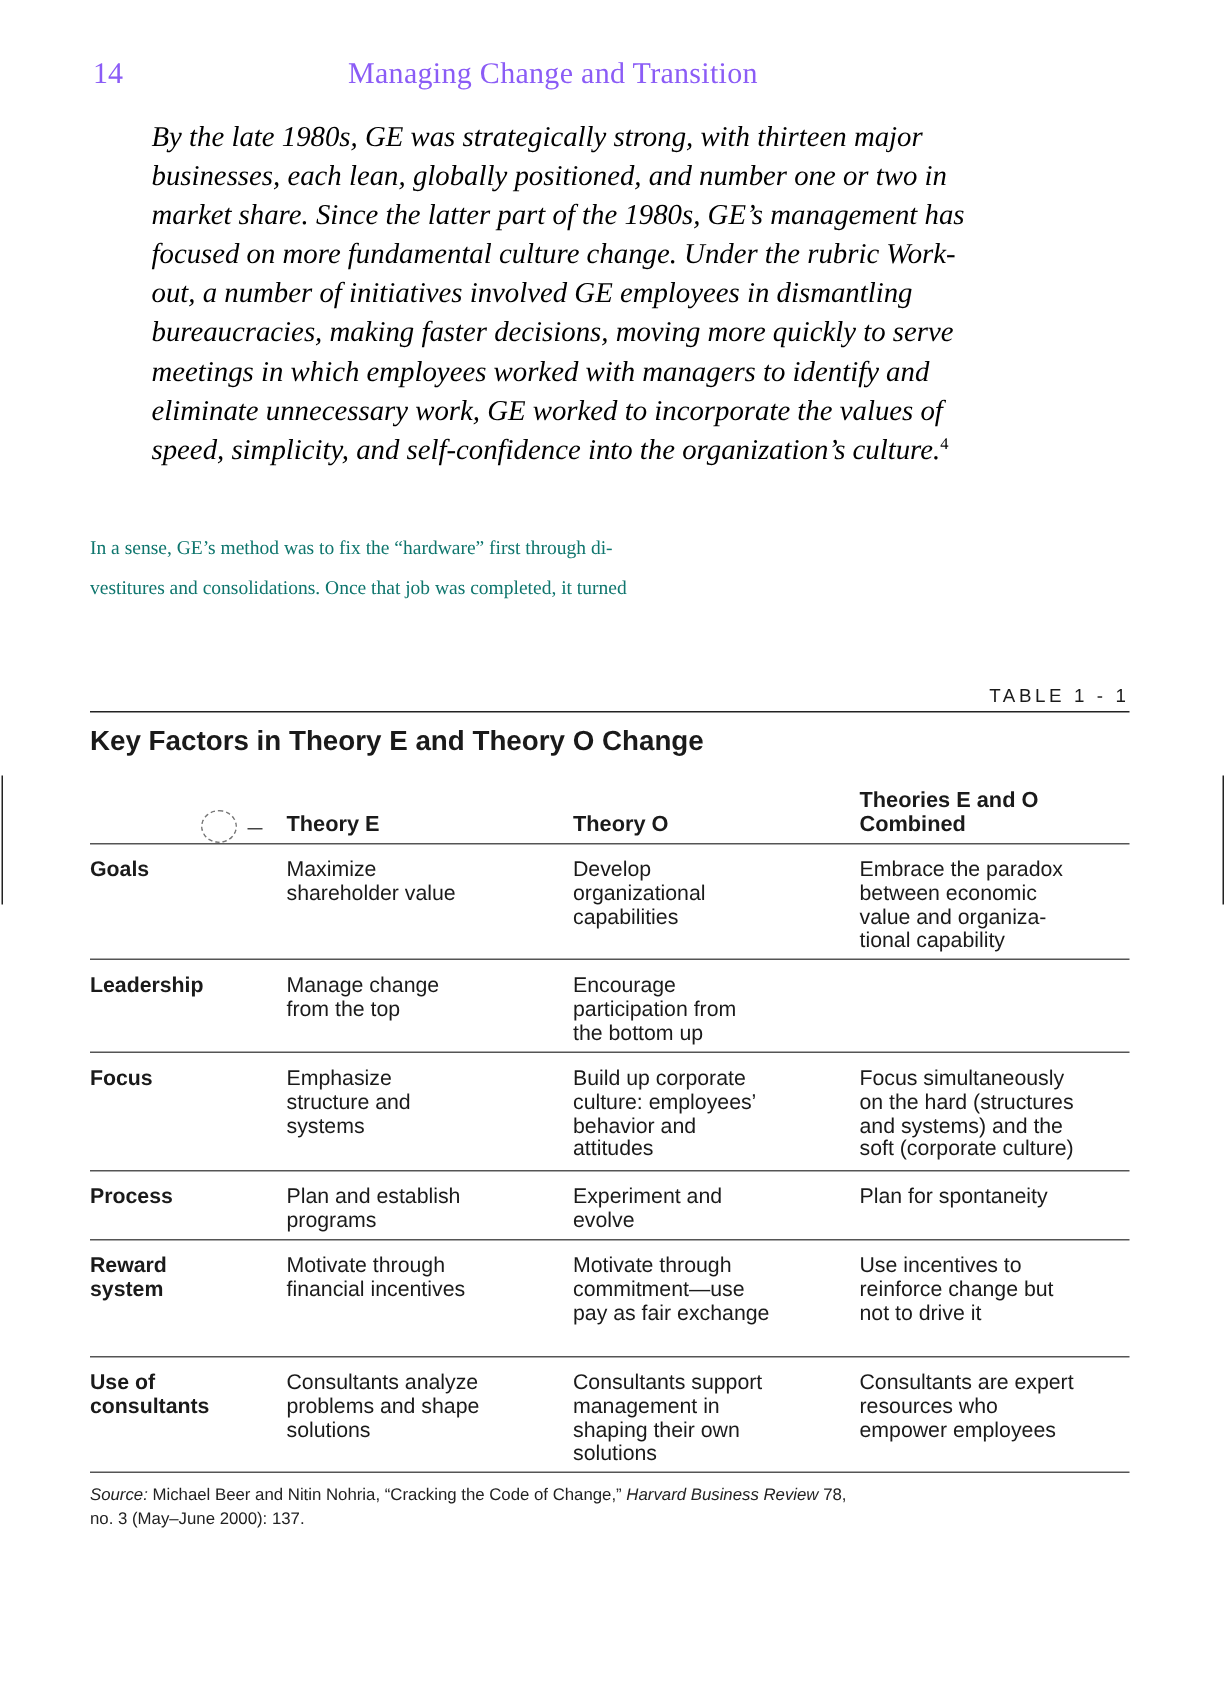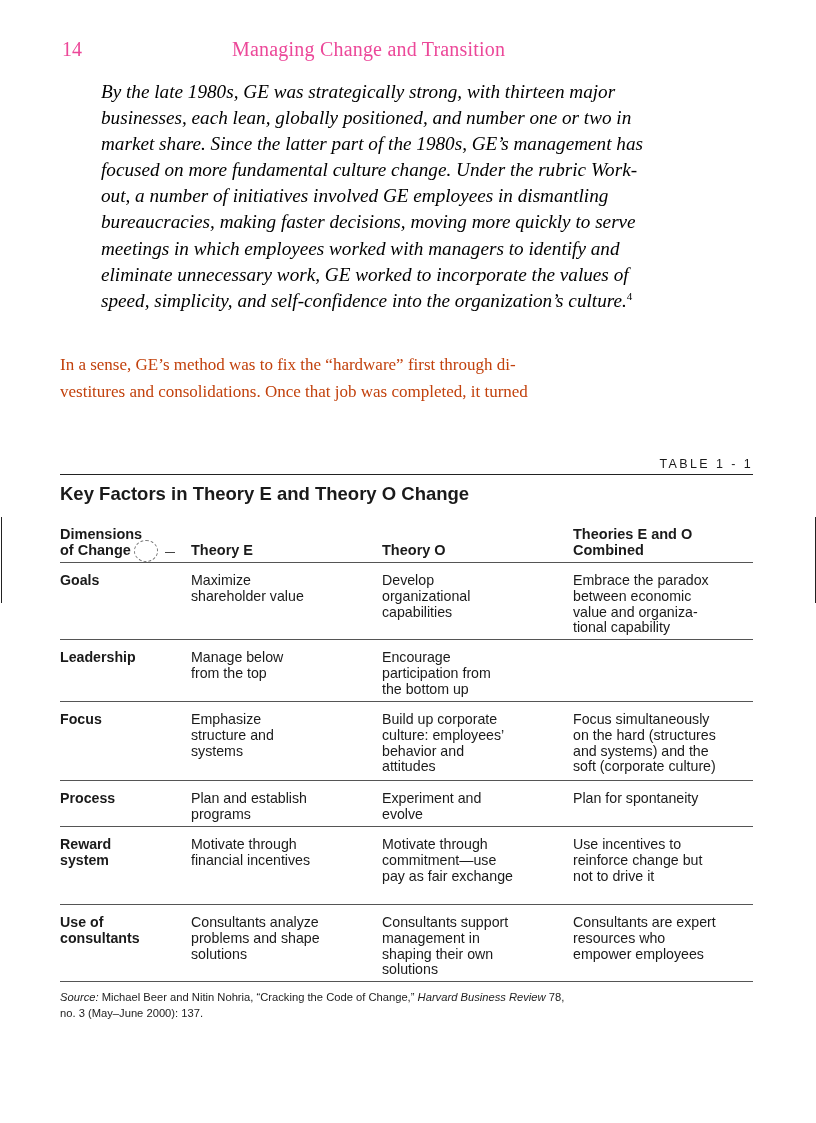--- a/index.html
+++ b/index.html
@@ -5,33 +5,33 @@
     html, body { margin: 0; padding: 0; }
     body {
       width: 816px; height: 1123px; background: #ffffff; position: relative;
       overflow: hidden; color: #1a1a1a;
     }
     .edge-bar { position: absolute; width: 1px; background: #222; }
     .edge-left { left: 1px; top: 517px; height: 86px; }
     .edge-right { left: 815px; top: 517px; height: 86px; }
 
     .running-head { position: absolute; top: 38px; left: 62px; width: 700px; height: 28px;
-      font-family: "Liberation Serif", "DejaVu Serif", serif; font-size: 20px; color: #ec4899; }
+      font-family: "Liberation Serif", "DejaVu Serif", serif; font-size: 20px; color: #8b5cf6; }
     .page-num { position: absolute; left: 0; top: 0; }
     .running-title { position: absolute; left: 170px; top: 0; letter-spacing: 0.2px; }
 
     .extract { position: absolute; left: 101px; top: 79px; width: 640px;
       font-family: "Liberation Serif", "DejaVu Serif", serif; font-style: italic;
       font-size: 19.2px; line-height: 26.1px; color: #000000; }
     .extract p { margin: 0; text-align: left; }
     .extract sup { font-size: 11px; font-style: normal; vertical-align: 7px; line-height: 0; }
 
     .body-para { position: absolute; left: 60px; top: 351px; width: 696px;
-      font-family: "Liberation Serif", "DejaVu Serif", serif; font-size: 17px;
-      line-height: 27px; color: #c2410c; text-align: justify; }
+      font-family: "Liberation Serif", "DejaVu Serif", serif; font-size: 13px;
+      line-height: 27px; color: #0f766e; text-align: justify; }
     .body-para p { margin: 0; }
 
     .table-wrap { position: absolute; left: 60px; top: 455px; width: 693px;
       font-family: "Liberation Sans", "DejaVu Sans", sans-serif; color: #1a1a1a; }
     .table-label { font-size: 12.5px; font-weight: normal; letter-spacing: 2.4px; height: 19px;
       line-height: 19px; text-align: right; }
     .rule-thick { border-top: 1.5px solid #222; }
     .rule-thin { border-top: 1px solid #555; }
     .table-title { font-size: 18.5px; font-weight: bold; margin-top: 7px; height: 40px; line-height: 24px; }
 
@@ -82,22 +82,20 @@
   <p>In a sense, GE’s method was to fix the “hardware” first through di-</p>
   <p>vestitures and consolidations. Once that job was completed, it turned</p>
 </div>
 
 <div class="table-wrap">
   <div class="table-label">TABLE 1 - 1</div>
   <div class="rule-thick"></div>
   <div class="table-title">Key Factors in Theory E and Theory O Change</div>
 
   <div class="thead">
-    <div class="col col-0" style="white-space:pre-line;">Dimensions
-of Change</div>
     <div class="annot-circle" style="top:18px;"></div>
     <div class="annot-dash" style="top:30px;"></div>
     <div class="col col-1">Theory E</div>
     <div class="col col-2">Theory O</div>
     <div class="col col-3" style="white-space:pre-line;">Theories E and O
 Combined</div>
   </div>
   <div class="rule-thin"></div>
 
   <div class="trow" style="height:76px;">
@@ -109,21 +107,21 @@
 capabilities</div>
     <div class="cell col-3">Embrace the paradox
 between economic
 value and organiza-
 tional capability</div>
   </div>
   <div class="rule-thin"></div>
 
   <div class="trow" style="height:61px;">
     <div class="cell rowhead col-0">Leadership</div>
-    <div class="cell col-1">Manage below
+    <div class="cell col-1">Manage change
 from the top</div>
     <div class="cell col-2">Encourage
 participation from
 the bottom up</div>
   </div>
   <div class="rule-thin"></div>
 
   <div class="trow" style="height:78px;">
     <div class="cell rowhead col-0">Focus</div>
     <div class="cell col-1">Emphasize

